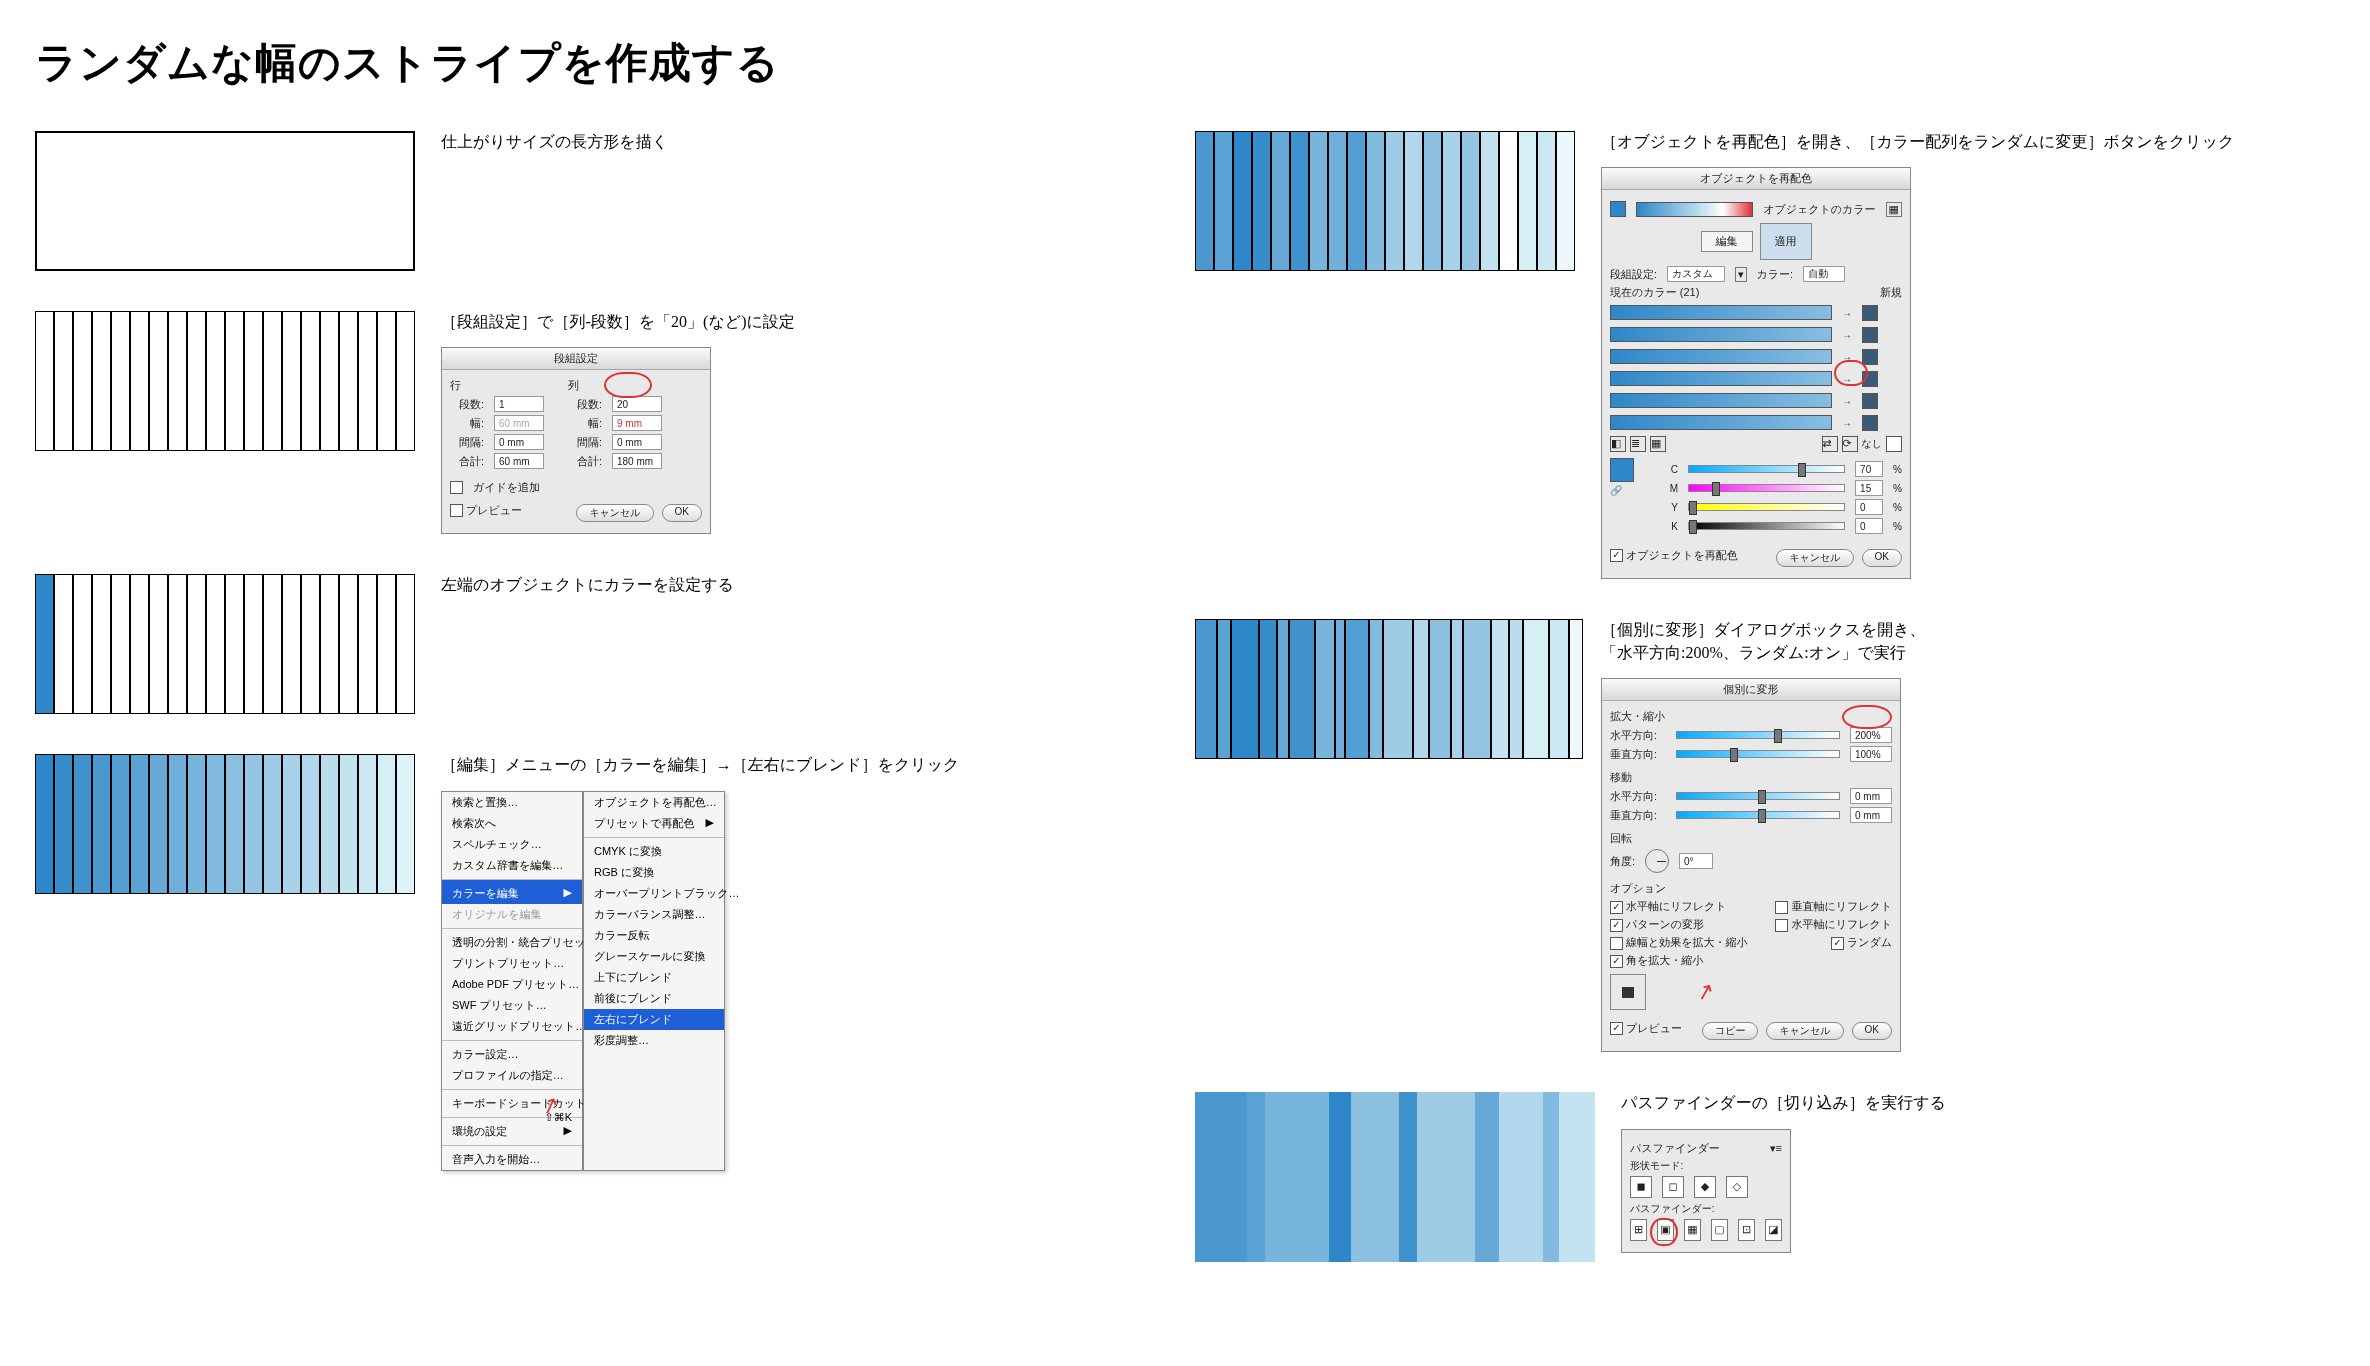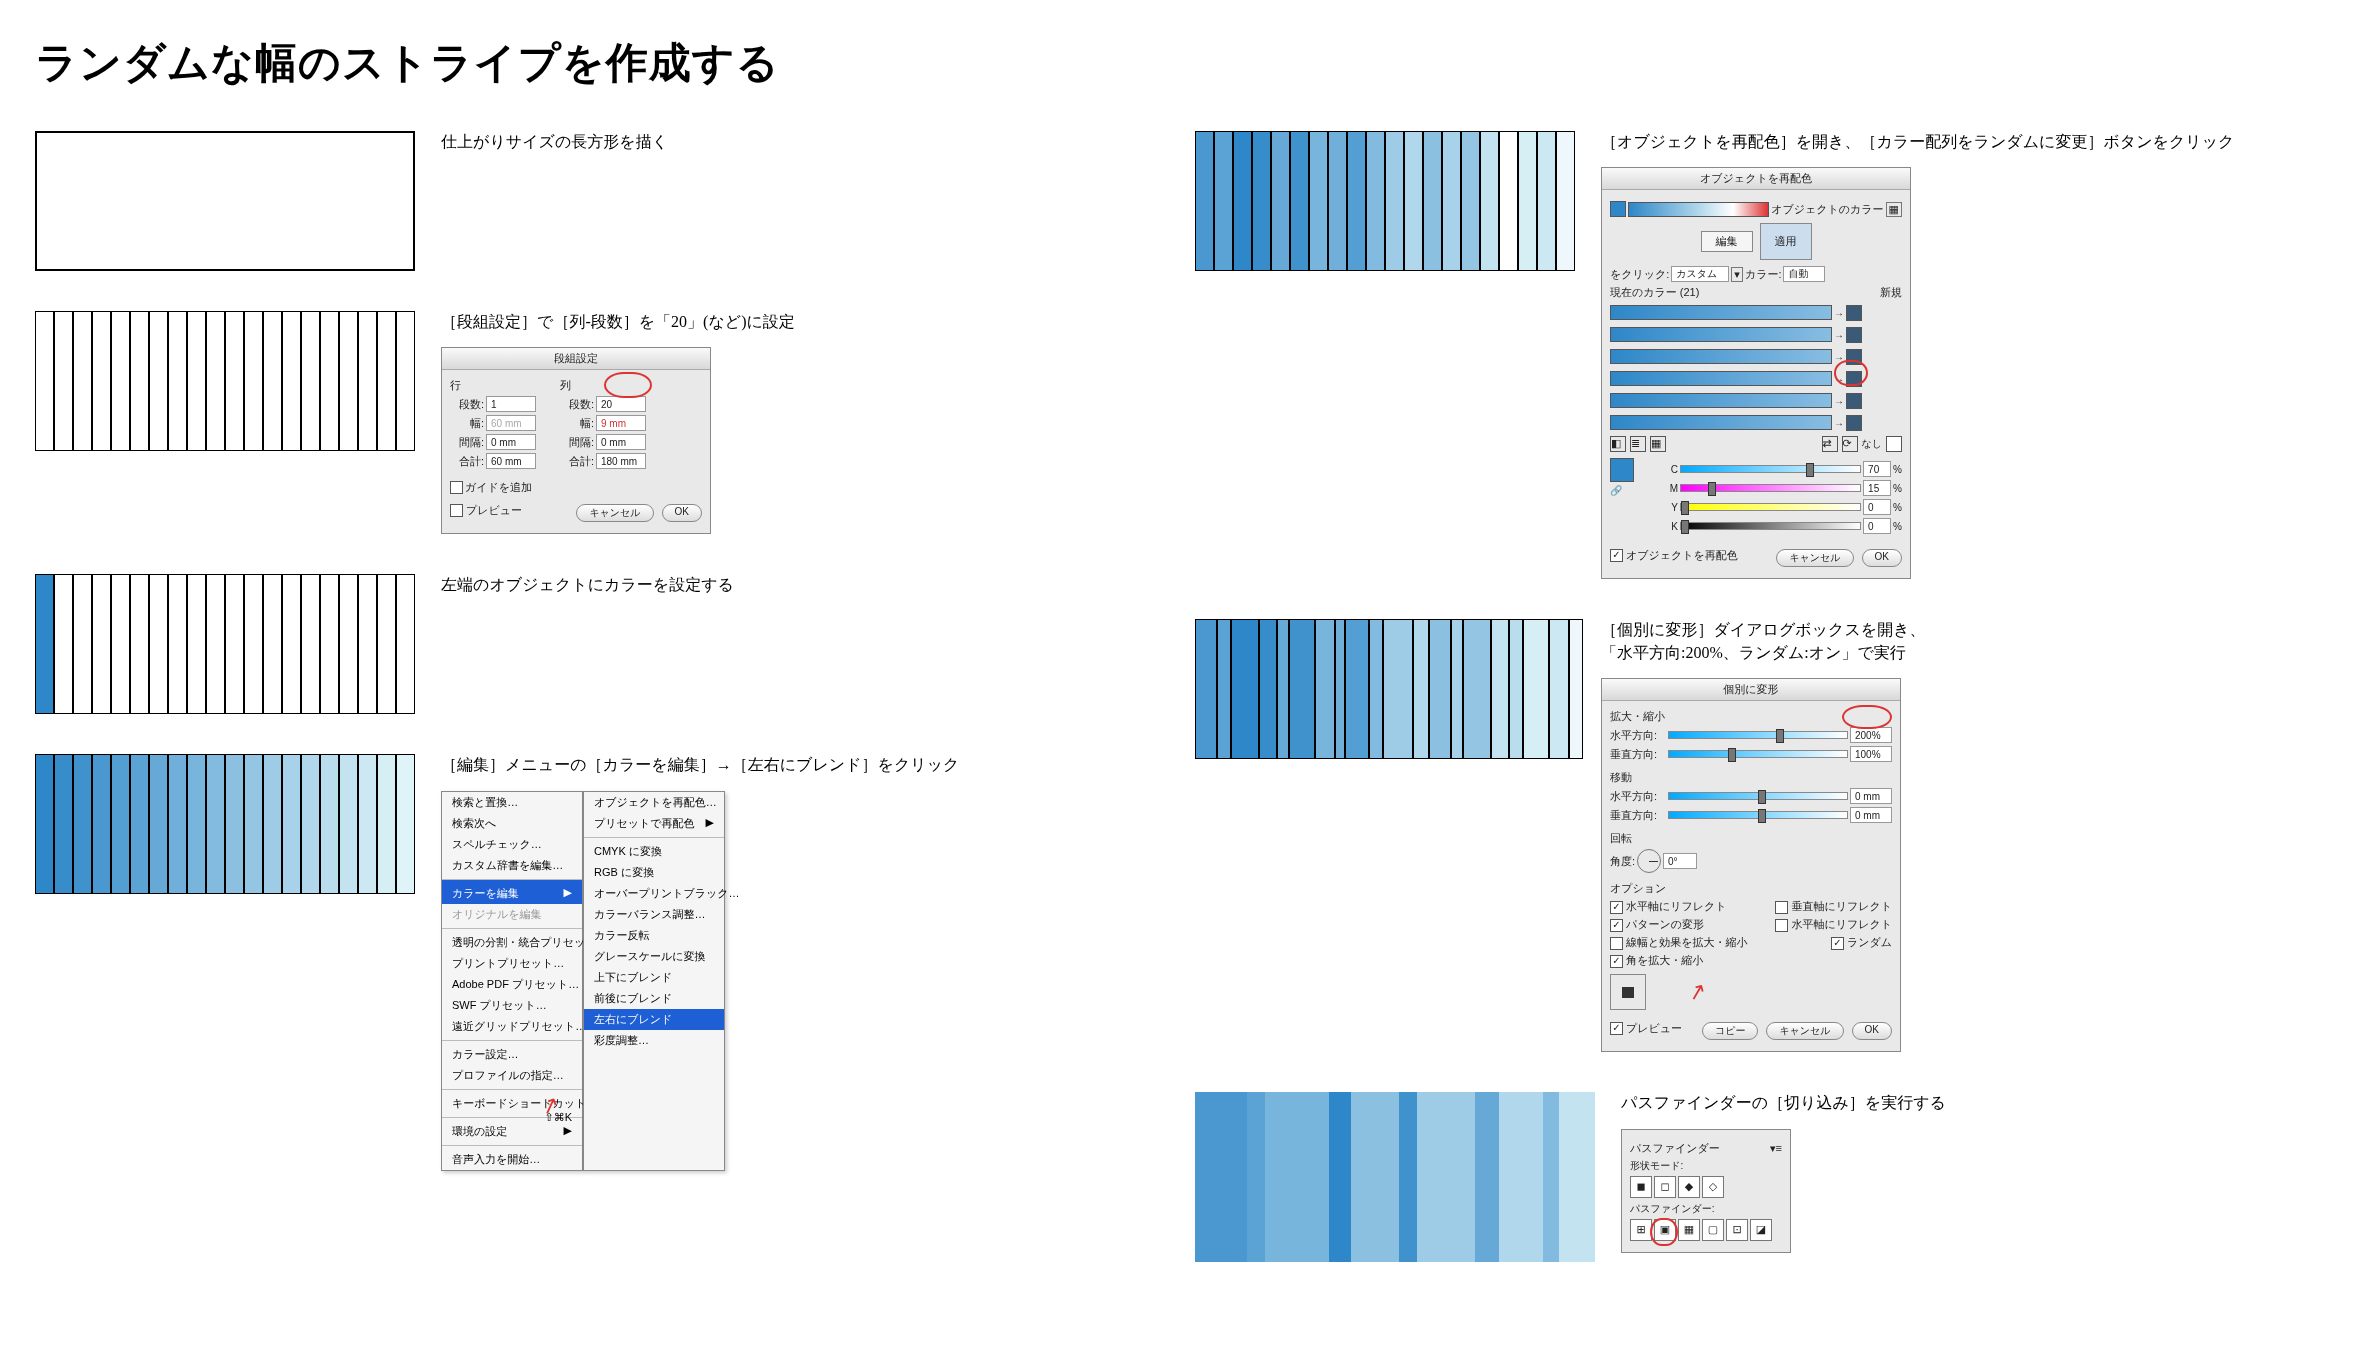--- a/index.html
+++ b/index.html
@@ -13,21 +13,21 @@
   .caption{font-family:"Yu Mincho","Hiragino Mincho ProN",serif;font-size:16px;line-height:1.4;white-space:pre-wrap;}
   
   .rect-box{width:380px;height:140px;border:2px solid #000;box-sizing:border-box;}
   .stripe-row{display:flex;width:380px;height:140px;box-sizing:border-box;}
   .stripe-row .cell{flex:1 1 0;border:1px solid #000;box-sizing:border-box;}
   .stripe-row.final .cell{border:none;}
   
   .dlg{border:1px solid #888;background:#e9e9e9;font-size:11px;color:#222;box-sizing:border-box;}
   .dlg .title{background:linear-gradient(#fafafa,#d8d8d8);text-align:center;padding:3px 0;border-bottom:1px solid #aaa;font-size:11px;}
   .dlg .body{padding:8px;}
-  .row{display:flex;align-items:center;gap:2px;margin:3px 0;}
+  .row{display:flex;align-items:center;gap:10px;margin:3px 0;}
   .lbl{min-width:34px;font-size:11px;text-align:right;}
   .fld{background:#fff;border:1px solid #999;height:16px;font-size:10px;padding:0 4px;display:inline-flex;align-items:center;box-sizing:border-box;}
   .btns{display:flex;gap:8px;justify-content:flex-end;margin-top:6px;}
   .btn{background:linear-gradient(#fff,#ddd);border:1px solid #888;border-radius:9px;padding:1px 12px;font-size:10px;cursor:pointer;}
   .circ-red{border:2px solid #d33;border-radius:50%/60%;position:absolute;pointer-events:none;}
   .pos{position:relative;}
   .chk{width:11px;height:11px;border:1px solid #555;background:#fff;display:inline-block;vertical-align:middle;}
   .chk.on::after{content:"✓";font-size:10px;line-height:10px;display:block;text-align:center;}
   
   .cbar{height:13px;width:220px;background:linear-gradient(90deg,#2e87c8,#88bde2);border:1px solid #555;margin:2px 0;}
@@ -286,21 +286,21 @@
                   <span class="sw" style="background:#2e87c8"></span>
                 <span style="height:13px;flex:1;background:linear-gradient(90deg,#2e87c8,#6fafda,#b0d7eb,#fff,#d33);border:1px solid #555"></span>
                 <span>オブジェクトのカラー</span>
                 <span style="border:1px solid #777;padding:0 2px">▦</span>
               </div>
               <div class="row" style="justify-content:center;gap:7px;margin:6px 0;">
                 <span style="padding:2px 14px;border:1px solid #888;background:#f5f5f5">編集</span>
                 <span style="padding:10px 14px;border:1px solid #888;background:#cde">適用</span>
               </div>
               <div class="row">
-                <span>をクリック:</span>
+                <span>段組設定:</span>
                   <span class="fld" style="width:58px">カスタム</span>
                 <span style="border:1px solid #777;padding:0 2px">▾</span>
                 <span>カラー:</span>
                   <span class="fld" style="width:42px">自動</span>
               </div>
               <div class="row" style="justify-content:space-between;">
                   <span>現在のカラー (21)</span>
                   <span>新規</span>
                 </div>
               <div id="cbars">

